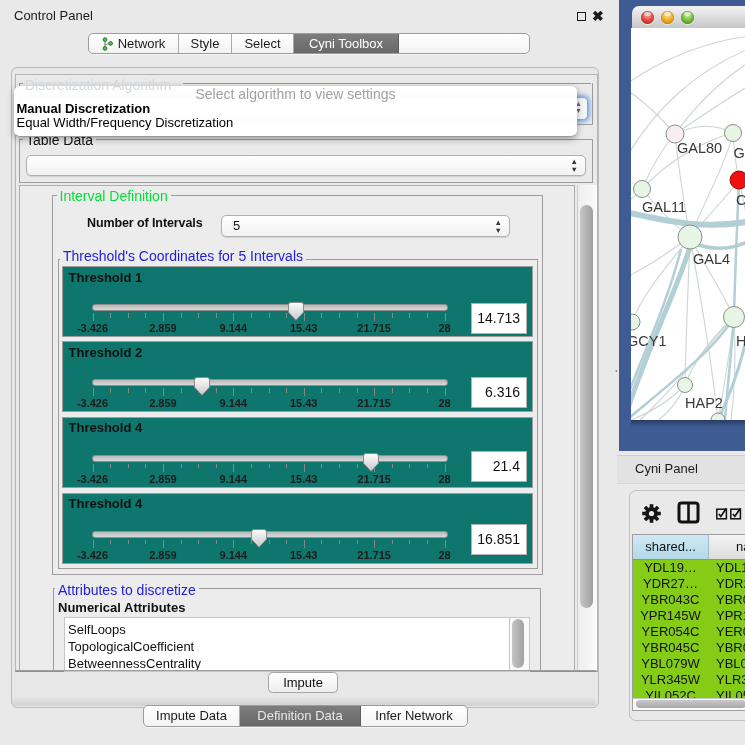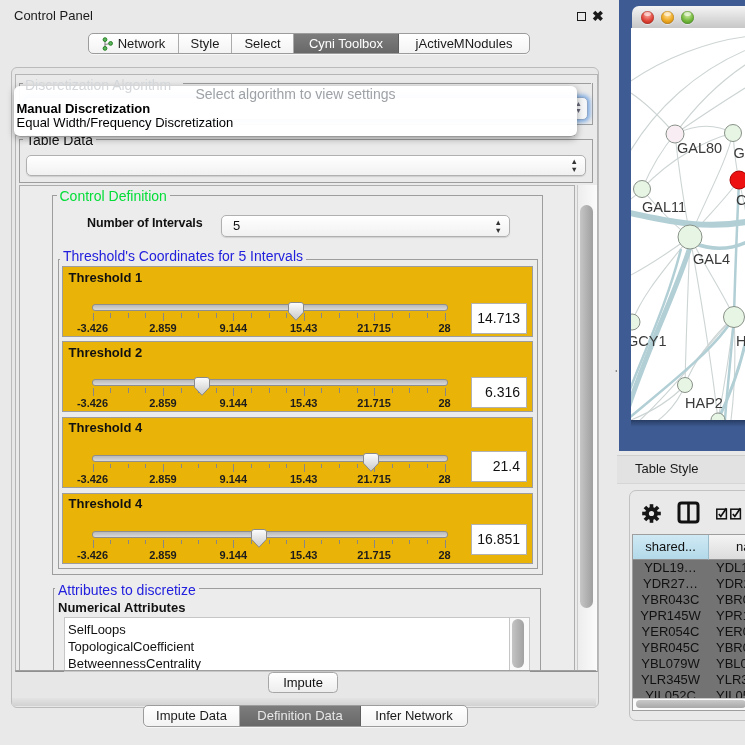--- a/index.html
+++ b/index.html
@@ -6,21 +6,21 @@
 body{width:745px;height:745px;position:relative;overflow:hidden;background:#e9e9e9;font-family:"Liberation Sans",sans-serif;color:#111}
 .abs{position:absolute}
 .grp{position:absolute;border:1px solid #9d9d9d}
 .gtitle{position:absolute;font-size:14px;background:#ececec;padding:0 3px;line-height:14px}
 .combo{position:absolute;border:1px solid #b0b0b0;border-radius:5px;background:linear-gradient(#ffffff,#f1f1f1);box-shadow:0 1px 1px rgba(0,0,0,0.12)}
 .combo .ar{position:absolute;right:7px;font-size:8px;line-height:8px;color:#444;letter-spacing:0}
 .seg{position:absolute;display:flex;border:1px solid #9c9c9c;border-radius:5px;background:linear-gradient(#ffffff,#f3f3f3);font-size:13px;overflow:hidden;box-shadow:0 1px 0 rgba(255,255,255,.6)}
 .seg>div{display:flex;align-items:center;justify-content:center;border-right:1px solid #ababab;color:#1a1a1a}
 .seg>div:last-child{border-right:none}
 .seg>div.dark{background:linear-gradient(#7d7d7d,#686868);color:#fff;border-right:1px solid #5e5e5e}
-.tpanel{position:absolute;border:1px solid #9d9d9d;background:#eab308}
+.tpanel{position:absolute;border:1px solid #9d9d9d;background:#0f766e}
 .ticks{position:absolute;height:7px}
 .tick{position:absolute;top:0;width:1px;background:#878787}
 .slab{position:absolute;font-size:11px;font-weight:700;color:#1c1c1c;transform:translateX(-50%);white-space:nowrap}
 .track{position:absolute;height:5px;border:1px solid #8e8e8e;border-radius:3px;background:linear-gradient(#b9b9b9,#d9d9d9)}
 .thumb{position:absolute;width:16px;height:19px}
 .vbox{position:absolute;box-sizing:border-box;width:56px;height:31px;border:1px solid #b2b2b2;background:#fff;font-size:14px;line-height:29px;text-align:right;padding-right:6px}
 .thr-title{position:absolute;left:5.5px;top:2.5px;font-size:13px;font-weight:700}
 </style>
 </head>
 <body>
@@ -36,21 +36,20 @@
       <line x1="3" y1="3" x2="3" y2="11" stroke="#8a8a8a" stroke-width="1.2"></line>
       <line x1="3" y1="7.5" x2="8.5" y2="6.5" stroke="#8a8a8a" stroke-width="1.2"></line>
       <circle cx="3" cy="2.6" r="1.9" fill="#5cb55c" stroke="#1e7a1e" stroke-width="0.9"></circle>
       <circle cx="8.6" cy="6.4" r="1.9" fill="#5cb55c" stroke="#1e7a1e" stroke-width="0.9"></circle>
       <circle cx="3" cy="11.4" r="1.9" fill="#5cb55c" stroke="#1e7a1e" stroke-width="0.9"></circle>
     </svg>
     Network</div>
   <div style="width:52px">Style</div>
   <div style="width:61px">Select</div>
   <div class="dark" style="width:104px">Cyni Toolbox</div>
-  <div style="flex:1">jActiveMNodules</div>
 </div>
 
 <div class="abs" style="left:11px;top:67px;width:586px;height:639px;background:#e7e7e7;border:1px solid #bbbbbb;border-radius:6px"></div>
 
 <div class="abs" style="left:15px;top:74px;width:581px;height:596px;background:#eaeaea;border:1px solid #b5b5b5;border-bottom:1px solid #8f8f8f"></div>
 
 <div class="grp" style="left:19px;top:83px;width:572px;height:41px;border-top:none"></div>
 <div class="abs" style="left:183px;top:83px;width:408px;height:1px;background:#9d9d9d"></div>
 <div class="abs" style="left:19px;top:83px;width:4px;height:1px;background:#9d9d9d"></div>
 
@@ -59,21 +58,21 @@
 
 <div class="grp" style="left:19px;top:139px;width:572px;height:42px"></div>
 <div class="gtitle" style="left:23px;top:132.5px">Table Data</div>
 <div class="combo" style="left:26px;top:155px;width:558px;height:19px">
   <div class="ar" style="top:2px;font-size:7.5px;line-height:7.5px;color:#333">▲<br>▼</div>
 </div>
 
 <div class="abs" style="left:19px;top:185px;width:554px;height:485px;border:1px solid #adadad;border-bottom:none;background:#ececec;overflow:hidden"></div>
 
 <div class="grp" style="left:52px;top:195px;width:489px;height:378px"></div>
-<div class="gtitle" style="left:56.5px;top:188.5px;color:#04dd38">Control Definition</div>
+<div class="gtitle" style="left:56.5px;top:188.5px;color:#04dd38">Interval Definition</div>
 <div class="abs" style="left:87px;top:216px;font-size:12.5px;font-weight:700;letter-spacing:-0.1px">Number of Intervals</div>
 <div class="combo" style="left:221px;top:215px;width:287px;height:20px">
   <div class="abs" style="left:11px;top:0;line-height:20px;font-size:13px">5</div>
   <div class="ar" style="top:3px;font-size:7.5px;line-height:7.5px;color:#333">▲<br>▼</div>
 </div>
 
 <div class="grp" style="left:58px;top:259px;width:478px;height:308px"></div>
 <div class="gtitle" style="left:60px;top:248.5px;color:#2220dd">Threshold's Coordinates for 5 Intervals</div>
 
 <div class="tpanel" style="left:62px;top:266px;width:469px;height:69px">
@@ -349,21 +348,21 @@
 <text x="62" y="236">GAL4</text>
 <text x="-4" y="318">GCY1</text>
 <text x="105" y="318">HA</text>
 <text x="54" y="379.5">HAP2</text>
 </g>
 
 </svg>
 </div>
 
 <div class="abs" style="left:617px;top:455px;width:128px;height:27px;background:#e2e2e2;border-top:1px solid #cfcfcf;border-bottom:1px solid #d6d6d6"></div>
-<div class="abs" style="left:635px;top:461px;font-size:13px;color:#1a1a1a">Table Style</div>
+<div class="abs" style="left:635px;top:461px;font-size:13px;color:#1a1a1a">Cyni Panel</div>
 
 <div class="abs" style="left:629px;top:490px;width:130px;height:229px;background:#e9e9e9;border:1px solid #c2c2c2;border-radius:7px"></div>
 
 <svg class="abs" style="left:640px;top:502px" width="23" height="23" viewBox="0 0 23 23">
   <line x1="17.0" y1="11.5" x2="20.8" y2="11.5" stroke="#161616" stroke-width="3.6"></line>
     <line x1="15.4" y1="15.4" x2="18.1" y2="18.1" stroke="#161616" stroke-width="3.6"></line>
     <line x1="11.5" y1="17.0" x2="11.5" y2="20.8" stroke="#161616" stroke-width="3.6"></line>
     <line x1="7.6" y1="15.4" x2="4.9" y2="18.1" stroke="#161616" stroke-width="3.6"></line>
     <line x1="6.0" y1="11.5" x2="2.2" y2="11.5" stroke="#161616" stroke-width="3.6"></line>
     <line x1="7.6" y1="7.6" x2="4.9" y2="4.9" stroke="#161616" stroke-width="3.6"></line>
@@ -380,21 +379,21 @@
 
 <svg class="abs" style="left:716px;top:507px" width="12" height="13" viewBox="0 0 12 13">
   <rect x="0.8" y="2.2" width="9.6" height="9.6" fill="none" stroke="#111" stroke-width="1.5"></rect>
   <path d="M2.8,7 L4.8,9.4 L10.4,1.2" fill="none" stroke="#111" stroke-width="1.7"></path>
 </svg>
 <svg class="abs" style="left:729.5px;top:507px" width="12" height="13" viewBox="0 0 12 13">
   <rect x="0.8" y="2.2" width="9.6" height="9.6" fill="none" stroke="#111" stroke-width="1.5"></rect>
   <path d="M2.8,7 L4.8,9.4 L10.4,1.2" fill="none" stroke="#111" stroke-width="1.7"></path>
 </svg>
 
-<div class="abs" style="left:632px;top:534px;width:113px;height:175px;border:1px solid #9e9e9e;border-right:none;background:#737373;overflow:hidden;font-size:13px">
+<div class="abs" style="left:632px;top:534px;width:113px;height:175px;border:1px solid #9e9e9e;border-right:none;background:#84cc16;overflow:hidden;font-size:13px">
   <div style="position:absolute;left:0;top:0;width:75px;height:24px;background:linear-gradient(#cfe9f4,#b3d9e9);border-right:1px solid #9bbccb;border-bottom:1px solid #8e8e8e;text-align:center;line-height:24px">shared...</div>
   <div style="position:absolute;left:76px;top:0;width:120px;height:24px;background:linear-gradient(#f4f4f4,#dcdcdc);border-bottom:1px solid #8e8e8e;padding-left:27px;line-height:24px">na</div>
   <div style="position:absolute;left:0;top:25px;width:75px;height:16px;text-align:center;line-height:16px">YDL19…</div>
   <div style="position:absolute;left:83px;top:25px;height:16px;line-height:16px;white-space:nowrap">YDL194W</div>
   <div style="position:absolute;left:0;top:41px;width:75px;height:16px;text-align:center;line-height:16px">YDR27…</div>
   <div style="position:absolute;left:83px;top:41px;height:16px;line-height:16px;white-space:nowrap">YDR277C</div>
   <div style="position:absolute;left:0;top:57px;width:75px;height:16px;text-align:center;line-height:16px">YBR043C</div>
   <div style="position:absolute;left:83px;top:57px;height:16px;line-height:16px;white-space:nowrap">YBR043C</div>
   <div style="position:absolute;left:0;top:73px;width:75px;height:16px;text-align:center;line-height:16px">YPR145W</div>
   <div style="position:absolute;left:83px;top:73px;height:16px;line-height:16px;white-space:nowrap">YPR145W</div>

